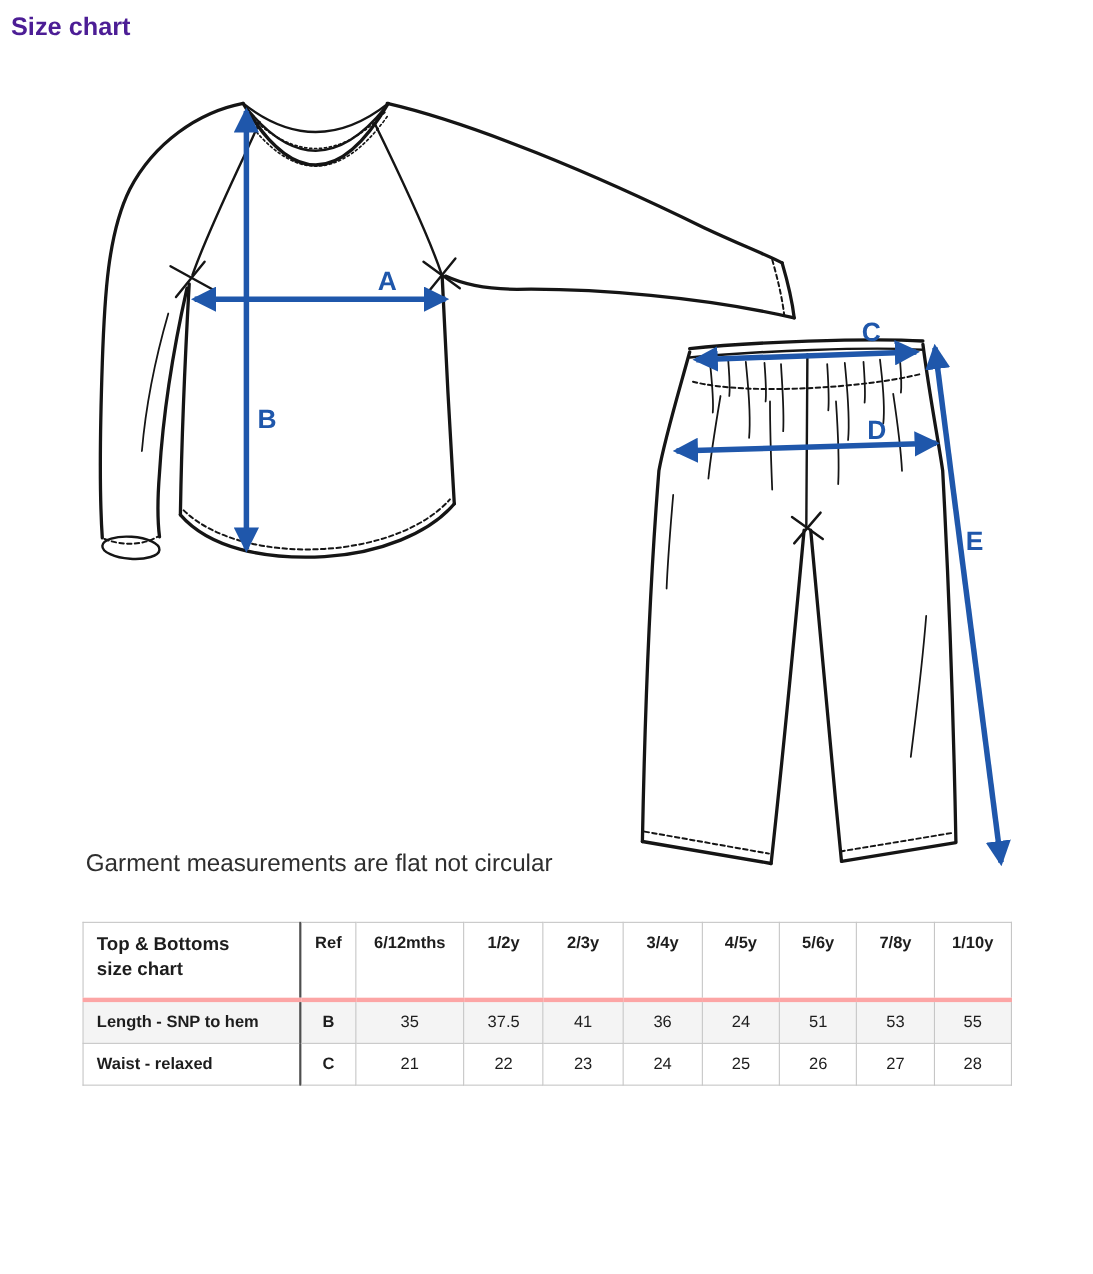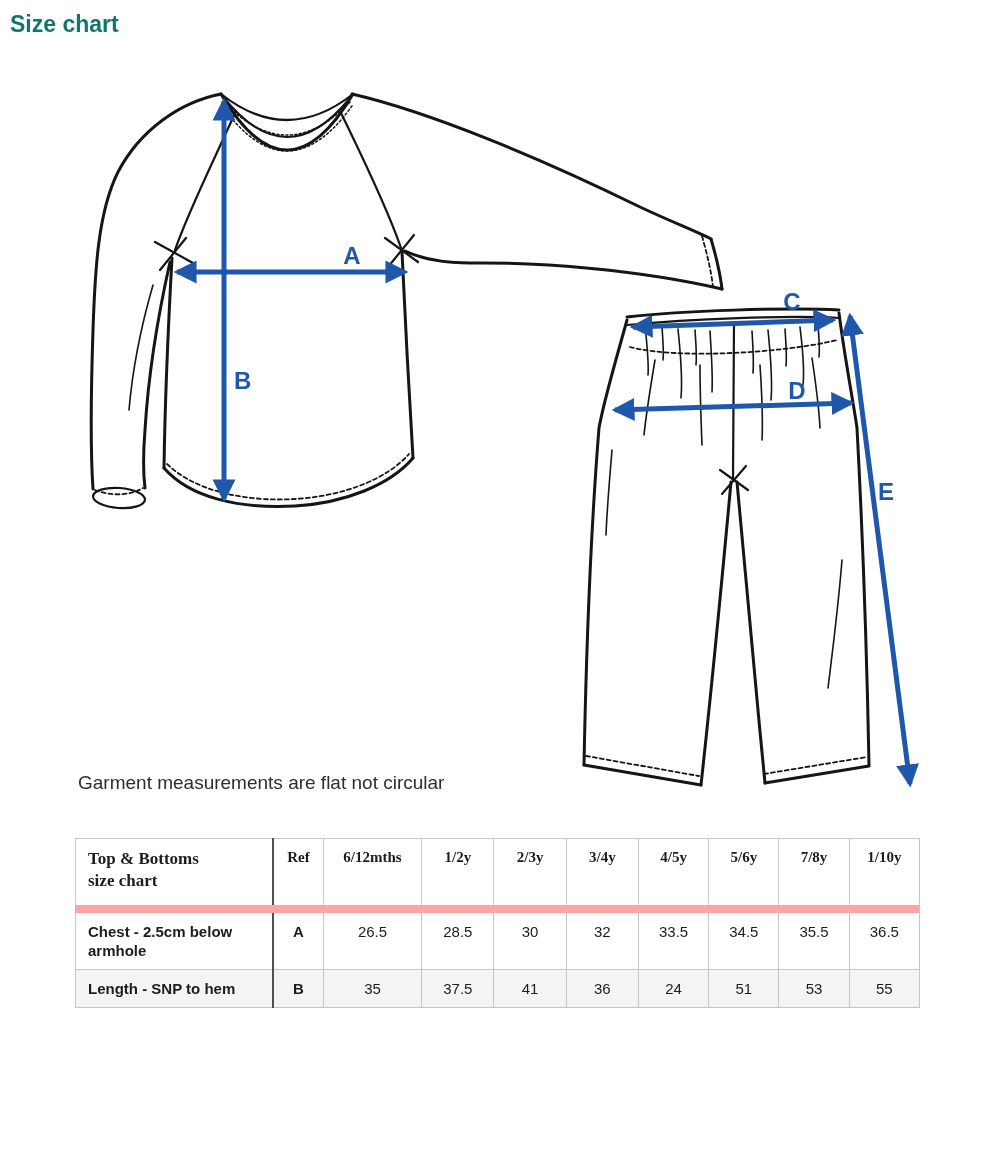--- a/index.html
+++ b/index.html
@@ -1,25 +1,25 @@
 <!DOCTYPE html>
 <html><head>
 <meta charset="utf-8">
 <style>
   html,body{margin:0;padding:0;background:#ffffff;}
   .page{position:relative;width:994px;height:1158px;background:#fff;overflow:hidden;
         font-family:"Liberation Sans","DejaVu Sans",sans-serif;color:#1d1d1d;}
-  .page-title{position:absolute;left:10px;top:11px;font-size:23px;font-weight:bold;color:#0f766e;margin:0;}
+  .page-title{position:absolute;left:10px;top:11px;font-size:23px;font-weight:bold;color:#4c1d95;margin:0;}
   .diagram-svg{position:absolute;left:0;top:55px;}
-  .note{position:absolute;left:78px;top:772px;font-size:19px;color:#2e2e2e;margin:0;}
+  .note{position:absolute;left:78px;top:772px;font-size:22px;color:#2e2e2e;margin:0;}
   .size-table{position:absolute;left:75px;top:838px;width:845px;border-collapse:collapse;
               table-layout:fixed;border:1px solid #b0b0b0;}
   .size-table th,.size-table td{border:1px solid #c6c6c6;vertical-align:top;
               padding:9px 6px;font-size:15px;line-height:19px;text-align:center;}
-  .size-table thead th{font-weight:bold;border-bottom:8px solid #fca5a5;text-align:center;font-family:Liberation Serif, serif;}
+  .size-table thead th{font-weight:bold;border-bottom:4px solid #fca5a5;text-align:center;}
   .size-table thead th.c0{text-align:left;font-size:17px;line-height:22px;padding-left:12px;}
   .size-table thead th.c0 .wrap{max-width:140px;}
   .size-table .c0{border-right:2px solid #4f4f4f;}
   .size-table td.c0{font-weight:bold;text-align:left;padding-left:12px;font-size:15px;}
   .size-table td.ref{font-weight:bold;}
   .size-table tr.shaded td{background:#f4f4f4;}
   .line{stroke:#151515;fill:none;stroke-linecap:round;stroke-linejoin:round;}
   .w3{stroke-width:3px;} .w2{stroke-width:2.2px;} .w1{stroke-width:1.6px;}
   .dash{stroke-dasharray:4 3;stroke-width:1.8px;}
   .rib{stroke-dasharray:2 2.5;stroke-width:1.5px;}
@@ -163,40 +163,40 @@
           <th>1/2y</th>
           <th>2/3y</th>
           <th>3/4y</th>
           <th>4/5y</th>
           <th>5/6y</th>
           <th>7/8y</th>
           <th>1/10y</th>
         </tr>
       </thead>
     <tbody>
-        <tr style="height: 60px;">
-          <td class="c0">Chest - 2.5cm below armhole</td>
-          <td class="ref">A</td>
-          <td>26.5</td>
-          <td>28.5</td>
-          <td>30</td>
-          <td>32</td>
-          <td>33.5</td>
-          <td>34.5</td>
-          <td>35.5</td>
-          <td>36.5</td>
-        </tr>
         <tr class="shaded" style="height: 38px; margin-top: 21px;">
           <td class="c0">Length - SNP to hem</td>
           <td class="ref">B</td>
           <td>35</td>
           <td>37.5</td>
           <td>41</td>
           <td>36</td>
           <td>24</td>
           <td>51</td>
           <td>53</td>
           <td>55</td>
         </tr>
+        <tr style="height: 38px;">
+          <td class="c0">Waist - relaxed</td>
+          <td class="ref">C</td>
+          <td>21</td>
+          <td>22</td>
+          <td>23</td>
+          <td>24</td>
+          <td>25</td>
+          <td>26</td>
+          <td>27</td>
+          <td>28</td>
+        </tr>
       </tbody>
   </table>
 
 </div>
 
 </body></html>

